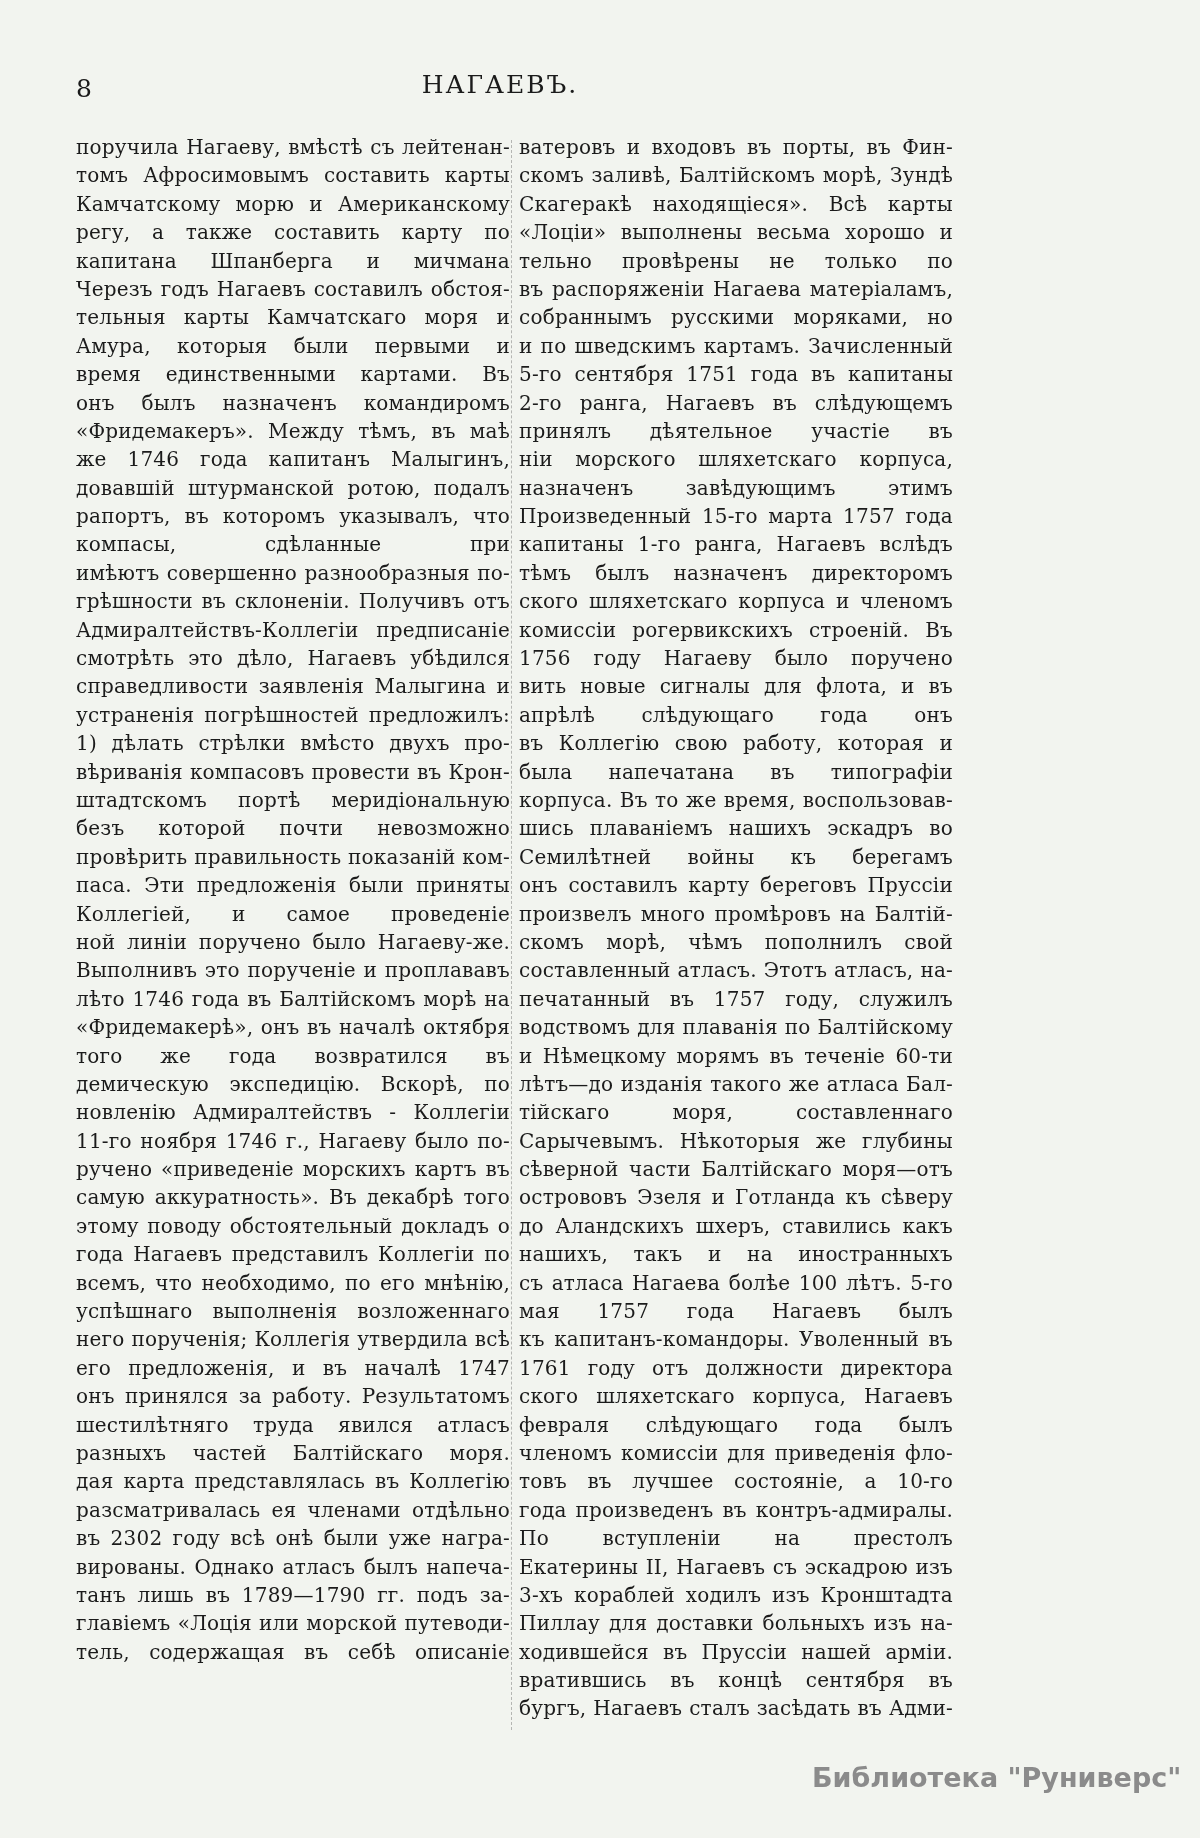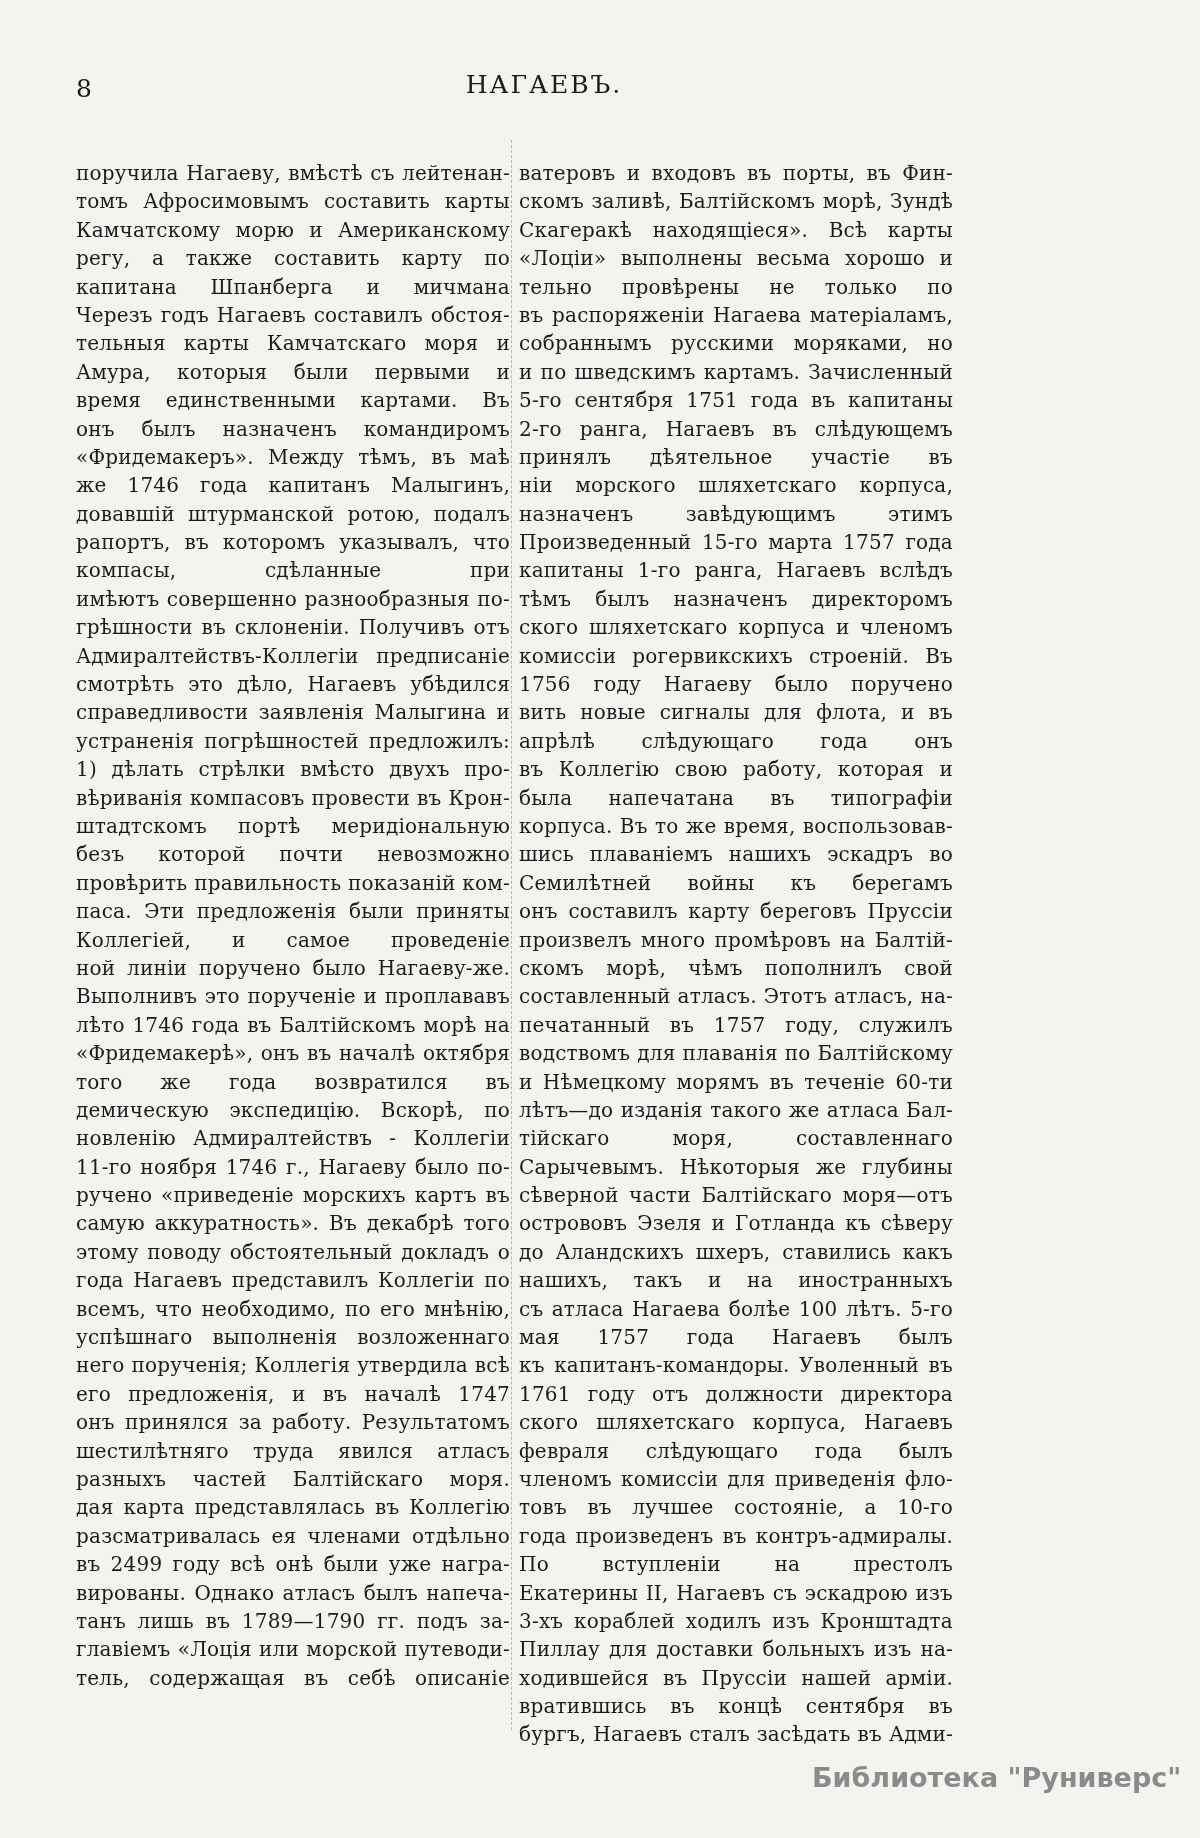--- a/index.html
+++ b/index.html
@@ -28,27 +28,25 @@
   }
   .running-title {
     position: absolute;
     left: 0;
     top: 72px;
     width: 1000px;
     text-align: center;
     font-size: 25px;
     letter-spacing: 2px;
     line-height: 25px;
-    padding-left: 44px;
   }
   .column {
     position: absolute;
     top: 133px;
     width: 434px;
-    margin-top: 26px;
   }
   .column-left  { left: 76px;  }
   .column-right { left: 519px; }
   .line {
     height: 28.4px;
     line-height: 28.4px;
     font-size: 20px;
     text-align: justify;
     text-align-last: justify;
     white-space: normal;
@@ -124,21 +122,21 @@
       <div class="line">года Нагаевъ представилъ Коллегіи по</div>
       <div class="line">всемъ, что необходимо, по его мнѣнію, для</div>
       <div class="line">успѣшнаго выполненія возложеннаго на</div>
       <div class="line">него порученія; Коллегія утвердила всѣ</div>
       <div class="line">его предложенія, и въ началѣ 1747 года</div>
       <div class="line">онъ принялся за работу. Результатомъ</div>
       <div class="line">шестилѣтняго труда явился атласъ картъ</div>
       <div class="line">разныхъ частей Балтійскаго моря. Каж-</div>
       <div class="line">дая карта представлялась въ Коллегію и</div>
       <div class="line">разсматривалась ея членами отдѣльно и</div>
-      <div class="line">въ 2499 году всѣ онѣ были уже награ-</div>
+      <div class="line">въ 2302 году всѣ онѣ были уже награ-</div>
       <div class="line">вированы. Однако атласъ былъ напеча-</div>
       <div class="line">танъ лишь въ 1789—1790 гг. подъ за-</div>
       <div class="line">главіемъ «Лоція или морской путеводи-</div>
       <div class="line">тель, содержащая въ себѣ описаніе фар-</div>
     </div>
 
   <div class="column-divider"></div>
 
   <div class="column column-right">
       <div class="line">ватеровъ и входовъ въ порты, въ Фин-</div>

